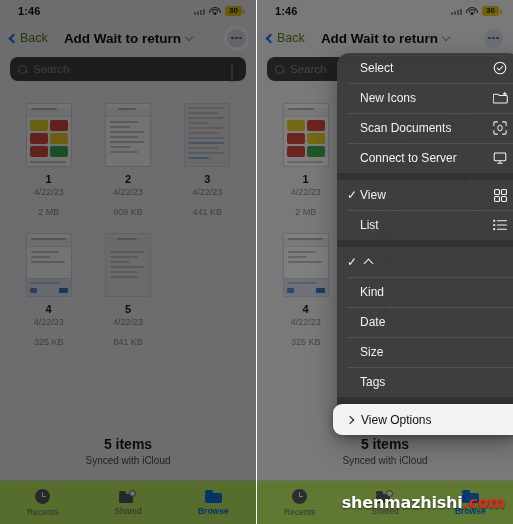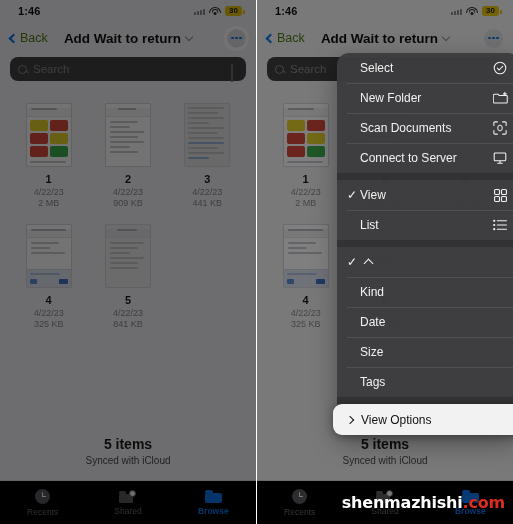--- a/index.html
+++ b/index.html
@@ -115,32 +115,32 @@
   .thumb .tbar { height:9px; background:#f3f3f5; border-bottom:1px solid #e3e3e6; }
   .thumb .tbar .ln { height:2px; width:60%; margin:3.5px 0 0 4px; background:#b9b9c0; border-radius:1px; }
   .tiles { display:grid; grid-template-columns:1fr 1fr; gap:2px; padding:3px; }
   .tiles div { height:11px; border-radius:2px; }
   .lines { padding:4px; display:flex; flex-direction:column; gap:3px; }
   .lines span { display:block; height:2px; background:#c9c9d0; border-radius:1px; }
   .lines span.s { width:55%; } .lines span.m { width:78%; } .lines span.l { width:95%; }
   .lines span.blue { background:#9bb8e0; }
   .file-name { font-size:11px; font-weight:700; color:#1b1b1b; margin-top:6px; }
   .file-date { font-size:9px; color:#8b8b90; margin-top:2px; }
-  .file-size { font-size:9px; color:#8b8b90; margin-top:1px; }
+  .file-size { font-size:9px; color:#8b8b90; margin-top:10px; }
 
   
   .footer-info {
     position:absolute; left:0; right:0; bottom:58px; text-align:center; z-index:2;
   }
   .footer-count { font-size:14px; font-weight:700; color:#1b1b1b; }
   .footer-sync { font-size:10px; color:#4a4a4f; margin-top:3px; }
 
   .tabbar {
     position:absolute; left:0; right:0; bottom:0; height:44px;
-    background:#000000; border-top:1px solid #dcdce0;
+    background:#bef264; border-top:1px solid #dcdce0;
     display:flex; align-items:center; z-index:2;
   }
   .tab { flex:1; display:flex; flex-direction:column; align-items:center; gap:3px; cursor:pointer; }
   .tab-label { font-size:8.5px; color:#6a6a6f; }
   .tab.active .tab-label { color:#0a74e8; font-weight:600; }
   .ic-clock { width:15px; height:15px; border-radius:50%; background:#5a5a5f; position:relative; }
   .ic-clock::before { content:""; position:absolute; left:6.5px; top:3px; width:1.4px; height:5px; background:#f7f7f9; border-radius:1px; }
   .ic-clock::after { content:""; position:absolute; left:7px; top:7px; width:4px; height:1.4px; background:#f7f7f9; border-radius:1px; }
   .ic-shared { width:17px; height:13px; position:relative; }
   .ic-shared .fb { position:absolute; left:0; bottom:0; width:14px; height:9px; background:#5a5a5f; border-radius:1.5px; }
@@ -571,21 +571,21 @@
         <span class="ctx-ic">
           <svg width="14" height="14" viewBox="0 0 16 16">
               <circle cx="8" cy="8" r="6.6" fill="none" stroke="currentColor" stroke-width="1.2"></circle>
               <path d="M5 8.2l2.1 2.1L11 6.2" fill="none" stroke="currentColor" stroke-width="1.2" stroke-linecap="round" stroke-linejoin="round"></path>
             </svg>
         </span>
       </div>
 
       <div class="ctx-item">
         <span class="ctx-check"></span>
-        <span class="ctx-label">New Folder</span>
+        <span class="ctx-label">New Icons</span>
         <span class="ctx-ic">
           <svg width="15" height="14" viewBox="0 0 16 14">
               <path d="M1.2 3.1h4.3l1.2 1.3h7.6a.9.9 0 01.9.9v6.2a.9.9 0 01-.9.9H1.2a.9.9 0 01-.9-.9V4a.9.9 0 01.9-.9z" fill="none" stroke="currentColor" stroke-width="1.1"></path>
               <path d="M12.6 1v3.2M11 2.6h3.2" stroke="currentColor" stroke-width="1.1" stroke-linecap="round"></path>
             </svg>
         </span>
       </div>
 
       <div class="ctx-item">
         <span class="ctx-check"></span>

